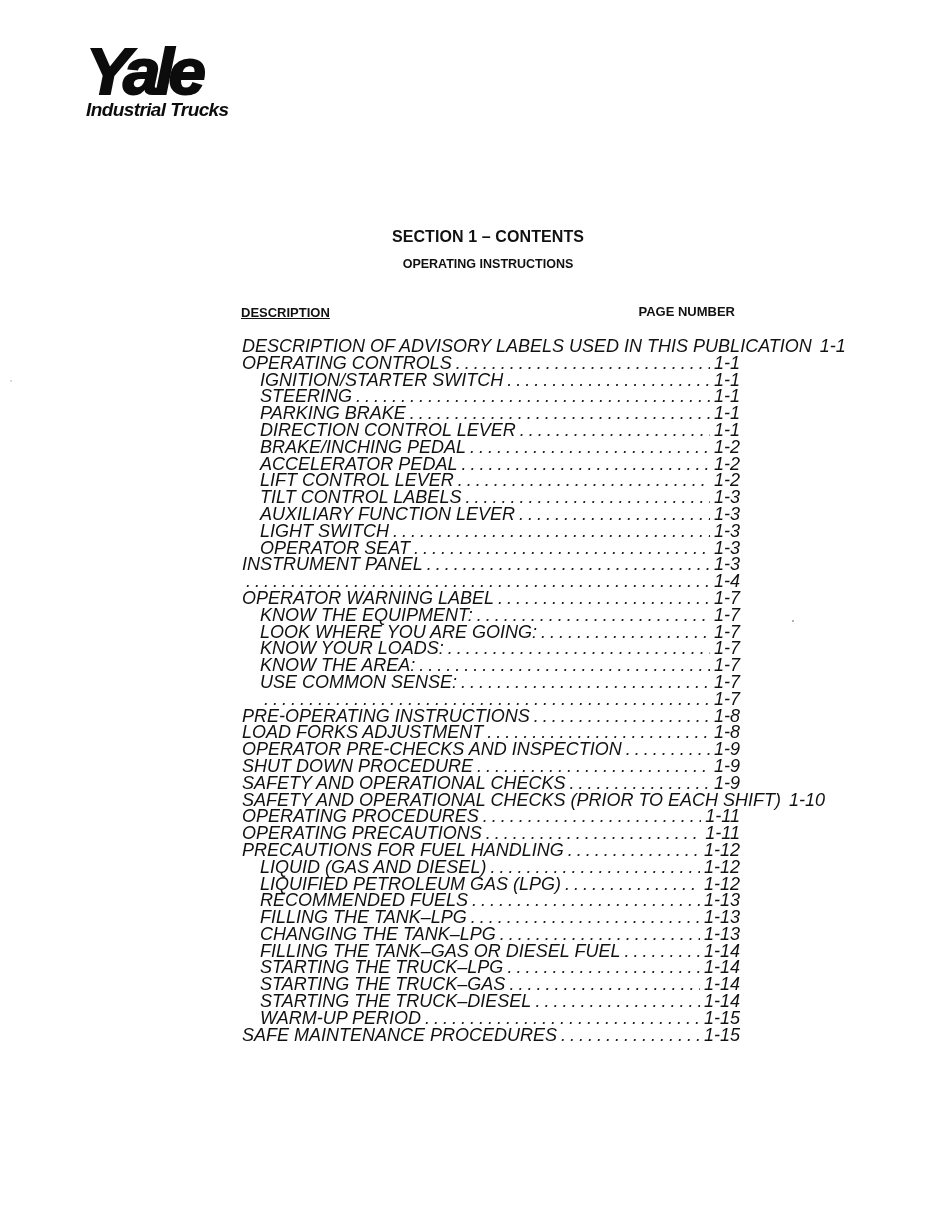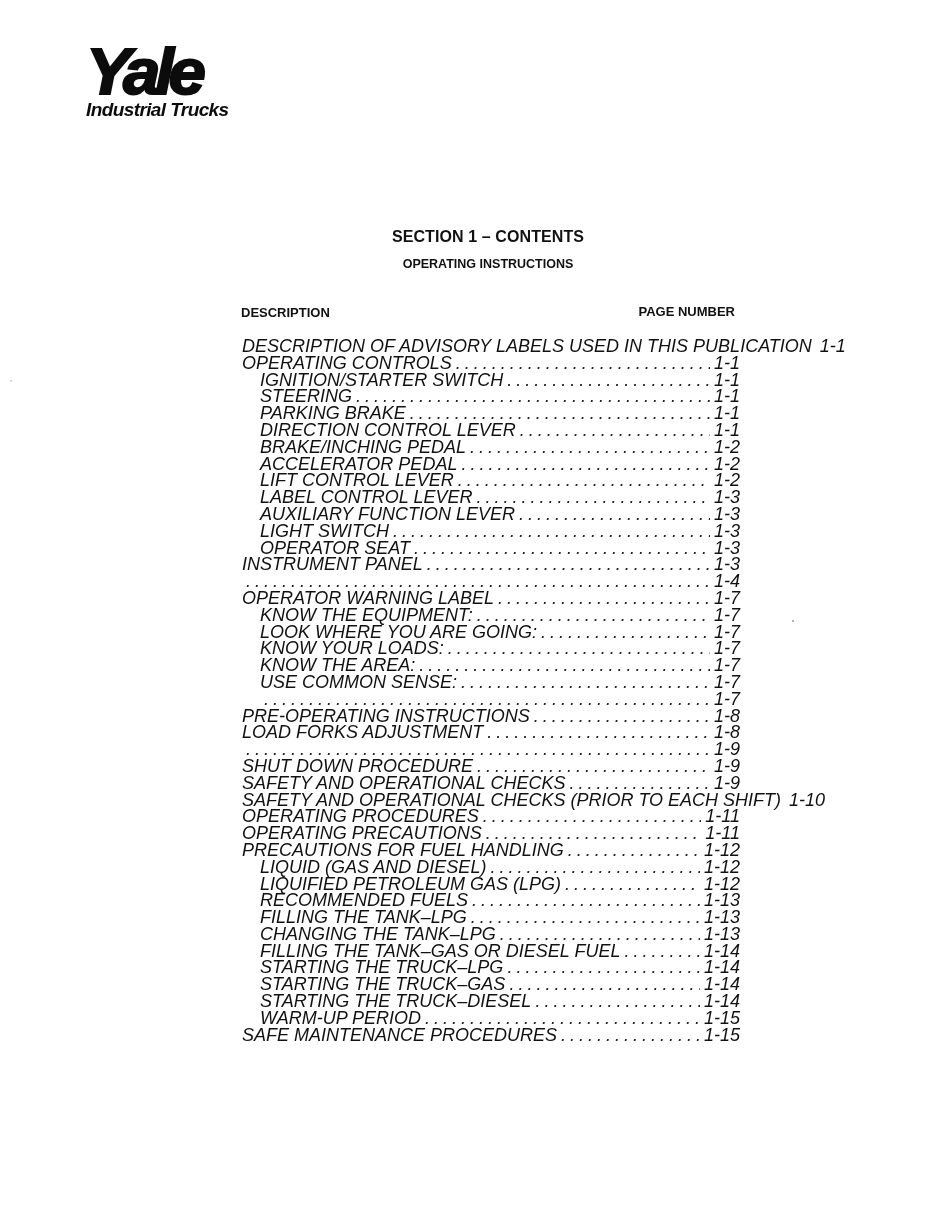--- a/index.html
+++ b/index.html
@@ -20,21 +20,21 @@
   }
   .section-title {
     position: absolute; left: 0; width: 976px; top: 228px; text-align: center;
     font-weight: bold; font-size: 16px; letter-spacing: 0.1px;
   }
   .section-subtitle {
     position: absolute; left: 0; width: 976px; top: 257px; text-align: center;
     font-weight: bold; font-size: 12.5px;
   }
   .col-head { position: absolute; top: 305px; font-weight: bold; font-size: 13px; }
-  .col-desc { left: 241px; }
+  .col-desc { left: 241px; text-decoration: underline; }
   .col-page { right: 200px; top: 304px; }
   .toc { position: absolute; left: 242px; top: 338px; width: 498px; }
   .row {
     display: flex; align-items: baseline; height: 16.8px;
     font-style: italic; font-size: 18px; line-height: 16.8px;
   }
   .row.l2 { padding-left: 18px; }
   .row .label { white-space: nowrap; }
   .row .dots {
     flex: 1; overflow: hidden; white-space: nowrap; margin: 0 4px;
@@ -101,21 +101,21 @@
       <span class="label">ACCELERATOR PEDAL</span>
       <span class="dots"></span>
       <span class="page">1-2</span>
     </div>
     <div class="row l2">
       <span class="label">LIFT CONTROL LEVER</span>
       <span class="dots"></span>
       <span class="page">1-2</span>
     </div>
     <div class="row l2">
-      <span class="label">LABEL CONTROL LEVER</span>
+      <span class="label">TILT CONTROL LABELS</span>
       <span class="dots"></span>
       <span class="page">1-3</span>
     </div>
     <div class="row l2">
       <span class="label">AUXILIARY FUNCTION LEVER</span>
       <span class="dots"></span>
       <span class="page">1-3</span>
     </div>
     <div class="row l2">
       <span class="label">LIGHT SWITCH</span>
@@ -174,20 +174,21 @@
       <span class="label">PRE-OPERATING INSTRUCTIONS</span>
       <span class="dots"></span>
       <span class="page">1-8</span>
     </div>
     <div class="row">
       <span class="label">LOAD FORKS ADJUSTMENT</span>
       <span class="dots"></span>
       <span class="page">1-8</span>
     </div>
     <div class="row">
+      <span class="label">OPERATOR PRE-CHECKS AND INSPECTION</span>
       <span class="dots"></span>
       <span class="page">1-9</span>
     </div>
     <div class="row">
       <span class="label">SHUT DOWN PROCEDURE</span>
       <span class="dots"></span>
       <span class="page">1-9</span>
     </div>
     <div class="row">
       <span class="label">SAFETY AND OPERATIONAL CHECKS</span>

